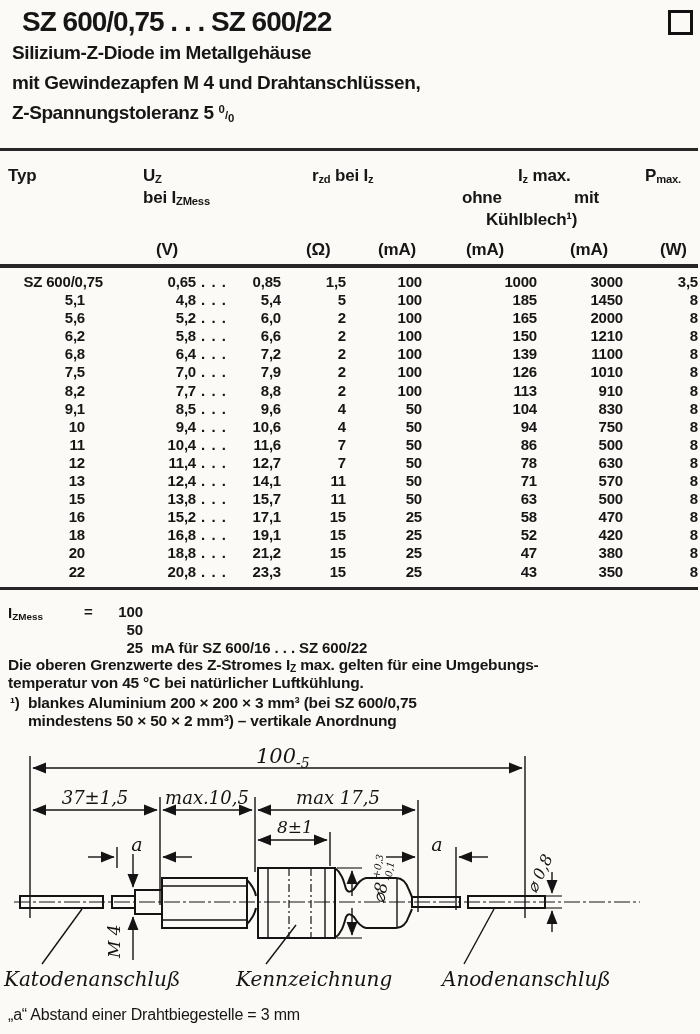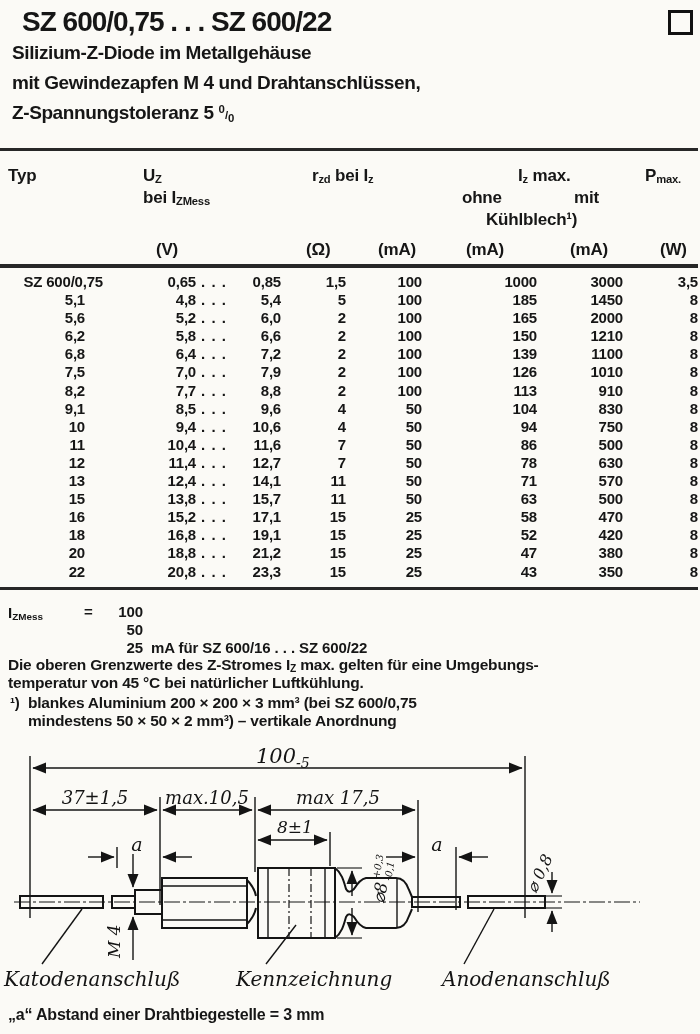--- a/index.html
+++ b/index.html
@@ -32,21 +32,21 @@
   .leg-eq{left:84px;top:603px;font-size:15px;font-weight:700;}
   .leg-line{position:absolute;left:96px;display:flex;gap:8px;font-size:15px;font-weight:700;white-space:nowrap;letter-spacing:-0.1px;}
   .leg-val{display:inline-block;width:47px;text-align:right;}
   .note{position:absolute;left:8px;font-size:15.5px;font-weight:700;white-space:nowrap;letter-spacing:-0.2px;}
   .fn-marker{left:10px;font-size:15px;font-weight:700;}
   .fn{left:28px;}
   
   svg text{font-family:"DejaVu Serif",serif;font-style:italic;fill:#141414;}
   .drawlabel{font-size:20px;}
   
-  .footnote-a{left:8px;top:1006px;font-size:16px;font-weight:700;letter-spacing:-0.2px;}
+  .footnote-a{left:8px;top:1006px;font-size:16px;font-weight:400;letter-spacing:-0.2px;}
 </style>
 </head>
 <body style="background: rgb(251, 250, 246); color: rgb(22, 22, 22);">
 
 <div class="abs title">SZ 600/0,75 . . . SZ 600/22</div>
 <div class="abs corner-box"></div>
 <div class="abs sub" style="top:42px">Silizium-Z-Diode im Metallgehäuse</div>
 <div class="abs sub" style="top:72px">mit Gewindezapfen M 4 und Drahtanschlüssen,</div>
 <div class="abs sub" style="top:102px"><span>Z-Spannungstoleranz 5</span>&nbsp;<span class="pctwrap"><span class="top">0</span><span>/</span><span class="bot">0</span></span></div>
 

